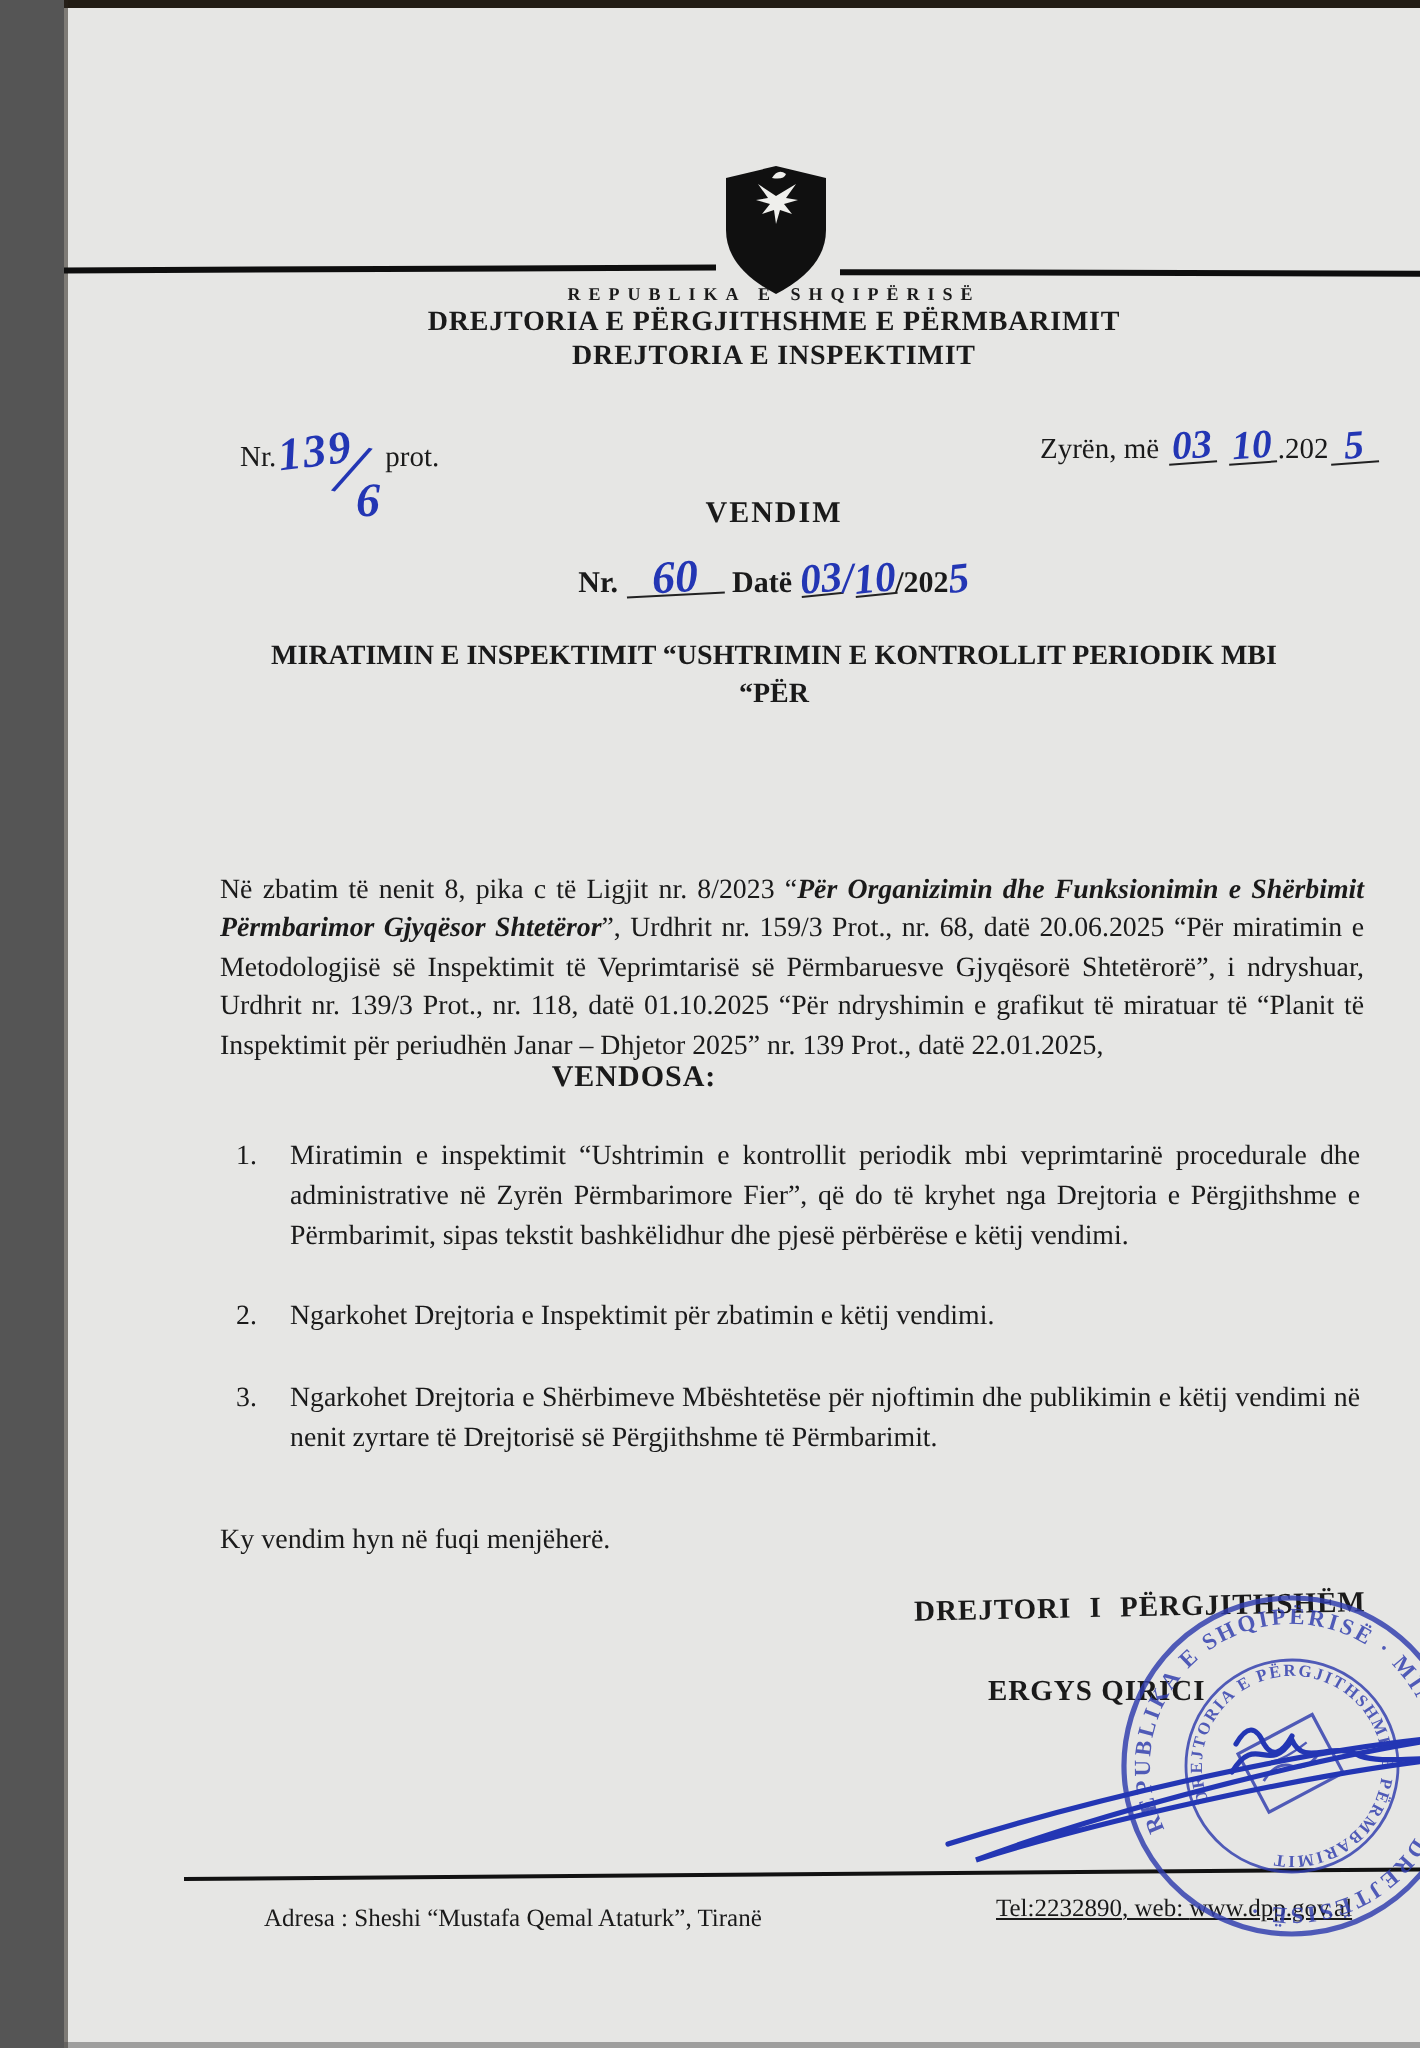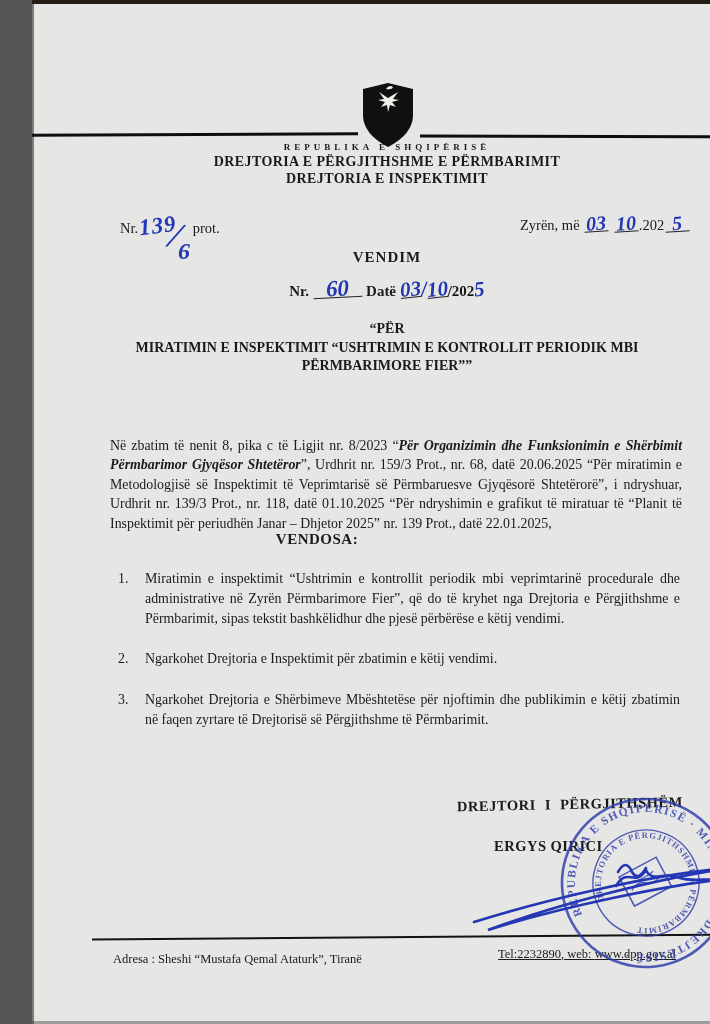--- a/index.html
+++ b/index.html
@@ -56,21 +56,21 @@
   .closing{position:absolute;top:763px;left:78px;font-size:14px;}
 
   .sig-title{position:absolute;top:796px;left:425px;font-size:14.5px;font-weight:bold;letter-spacing:.5px;
              word-spacing:5px;transform:rotate(-1.2deg);white-space:nowrap;}
   .sig-name{position:absolute;top:838px;left:462px;font-size:14.5px;font-weight:bold;letter-spacing:.5px;}
 
   .stamp{position:absolute;left:524px;top:793px;width:180px;height:180px;opacity:.82;z-index:5;}
   .sig-strokes{position:absolute;left:436px;top:826px;width:274px;height:122px;z-index:6;}
 
   .footer-rule{position:absolute;top:936px;left:60px;width:650px;height:2.2px;background:#121212;transform:rotate(-0.45deg);}
-  .footer-address{position:absolute;top:952px;left:81px;font-size:12.5px;}
+  .footer-address{position:absolute;top:952px;left:100px;font-size:12.5px;}
   .footer-contact{position:absolute;top:947px;left:466px;font-size:12.5px;text-decoration:underline;}
 </style>
 </head>
 <body>
 
 <div class="page">
   <div class="edge-top"></div>
   <div class="edge-left"></div>
   <div class="edge-right"></div>
   <div class="edge-bottom"></div>
@@ -102,46 +102,46 @@
   </div>
 
   <div class="vendim">VENDIM</div>
 
   <div class="decision">
     <span>Nr.</span><span class="hw hw-60">60</span><span>Datë</span>
     <span class="hw hw-date u">03</span><span class="hw hw-date">/</span><span class="hw hw-date u">10</span><span>/202</span><span class="hw hw-date">5</span>
   </div>
 
   <div class="subject">
+    <div>MIRATIMIN E INSPEKTIMIT “USHTRIMIN E KONTROLLIT PERIODIK MBI</div>
     <div>“PËR</div>
-    <div>MIRATIMIN E INSPEKTIMIT “USHTRIMIN E KONTROLLIT PERIODIK MBI</div>
-    <div>PËRMBARIMORE FIER””</div>
   </div>
 
   <div class="preamble">
     <span>Në zbatim të nenit 8, pika c të Ligjit nr. 8/2023 “</span><span class="it">Për Organizimin dhe Funksionimin e Shërbimit Përmbarimor Gjyqësor Shtetëror</span><span>”, Urdhrit nr. 159/3 Prot., nr. 68, datë 20.06.2025 “Për miratimin e Metodologjisë së Inspektimit të Veprimtarisë së Përmbaruesve Gjyqësorë Shtetërorë”, i ndryshuar, Urdhrit nr. 139/3 Prot., nr. 118, datë 01.10.2025 “Për ndryshimin e grafikut të miratuar të “Planit të Inspektimit për periudhën Janar – Dhjetor 2025” nr. 139 Prot., datë 22.01.2025,</span>
   </div>
 
   <div class="vendosa">VENDOSA:</div>
 
   <div class="items">
     <div class="item">
       <span class="item-num">1.</span>
       <span class="item-text">Miratimin e inspektimit “Ushtrimin e kontrollit periodik mbi veprimtarinë procedurale dhe administrative në Zyrën Përmbarimore Fier”, që do të kryhet nga Drejtoria e Përgjithshme e Përmbarimit, sipas tekstit bashkëlidhur dhe pjesë përbërëse e këtij vendimi.</span>
     </div>
     <div class="item">
       <span class="item-num">2.</span>
       <span class="item-text">Ngarkohet Drejtoria e Inspektimit për zbatimin e këtij vendimi.</span>
     </div>
     <div class="item">
       <span class="item-num">3.</span>
-      <span class="item-text">Ngarkohet Drejtoria e Shërbimeve Mbështetëse për njoftimin dhe publikimin e këtij zbatimin në faqen zyrtare të Drejtorisë së Përgjithshme të Përmbarimit.</span>
+      <span class="item-text">Ngarkohet Drejtoria e Shërbimeve Mbështetëse për njoftimin dhe publikimin e këtij vendimi në nenit zyrtare të Drejtorisë së Përgjithshme të Përmbarimit.</span>
     </div>
   </div>
 
+  <div class="closing">Ky vendim hyn në fuqi menjëherë.</div>
 
   <div class="sig-title">DREJTORI I PËRGJITHSHËM</div>
   <div class="sig-name">ERGYS QIRICI</div>
 
   <svg class="stamp" viewBox="0 0 180 180">
     <g transform="rotate(-28 90 90)" fill="none" stroke="#2f3cae">
       <circle cx="90" cy="90" r="84" stroke-width="2.6"></circle>
       <circle cx="90" cy="90" r="53" stroke-width="1.4"></circle>
       <rect x="69" y="72" width="42" height="33" stroke-width="1.6"></rect>
       <path d="M74,90 q10,-6 16,0 t16,0" stroke-width="1.4"></path>

